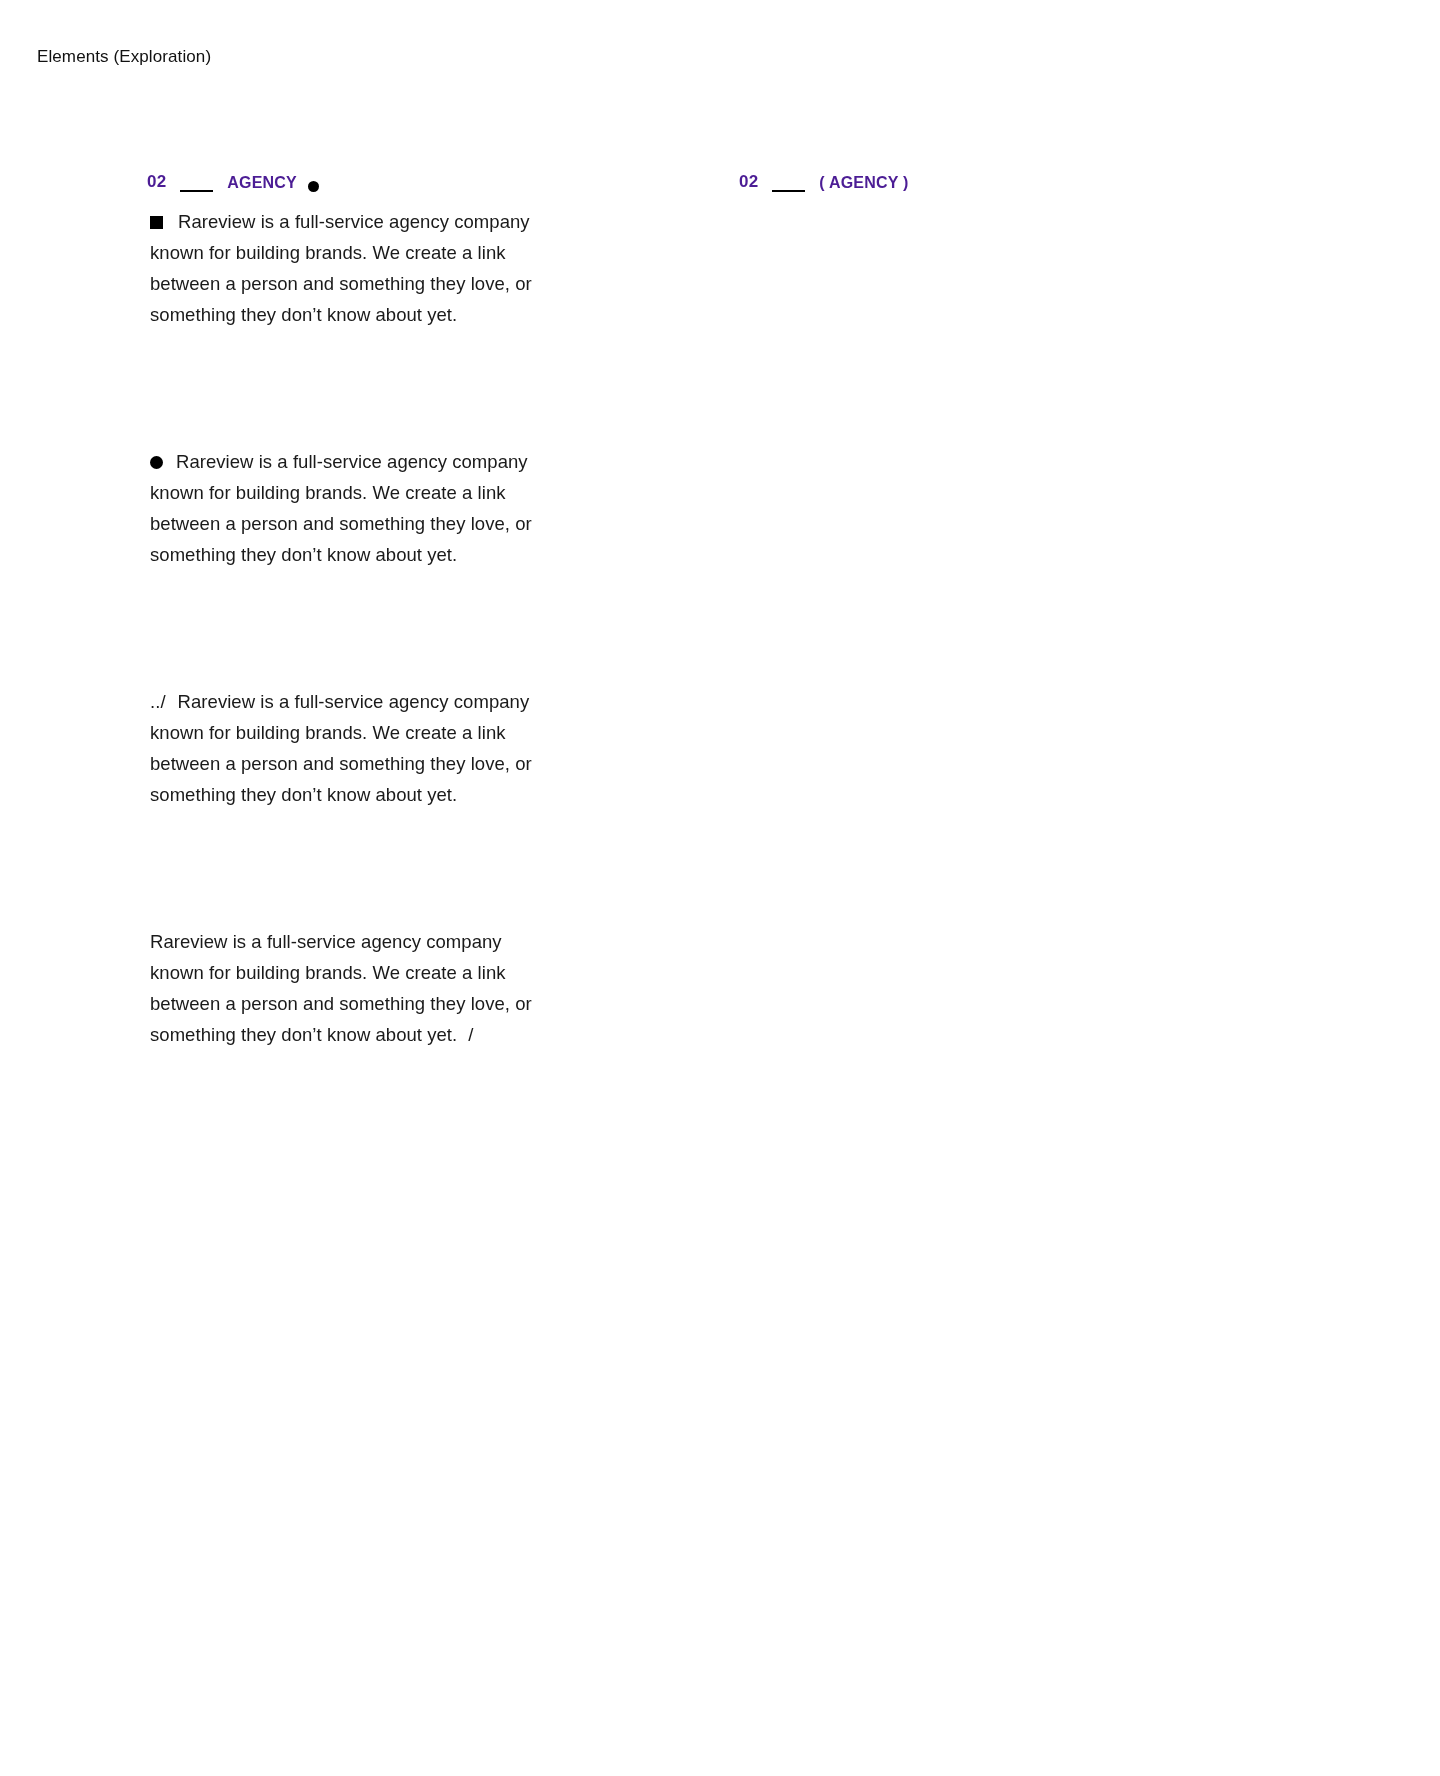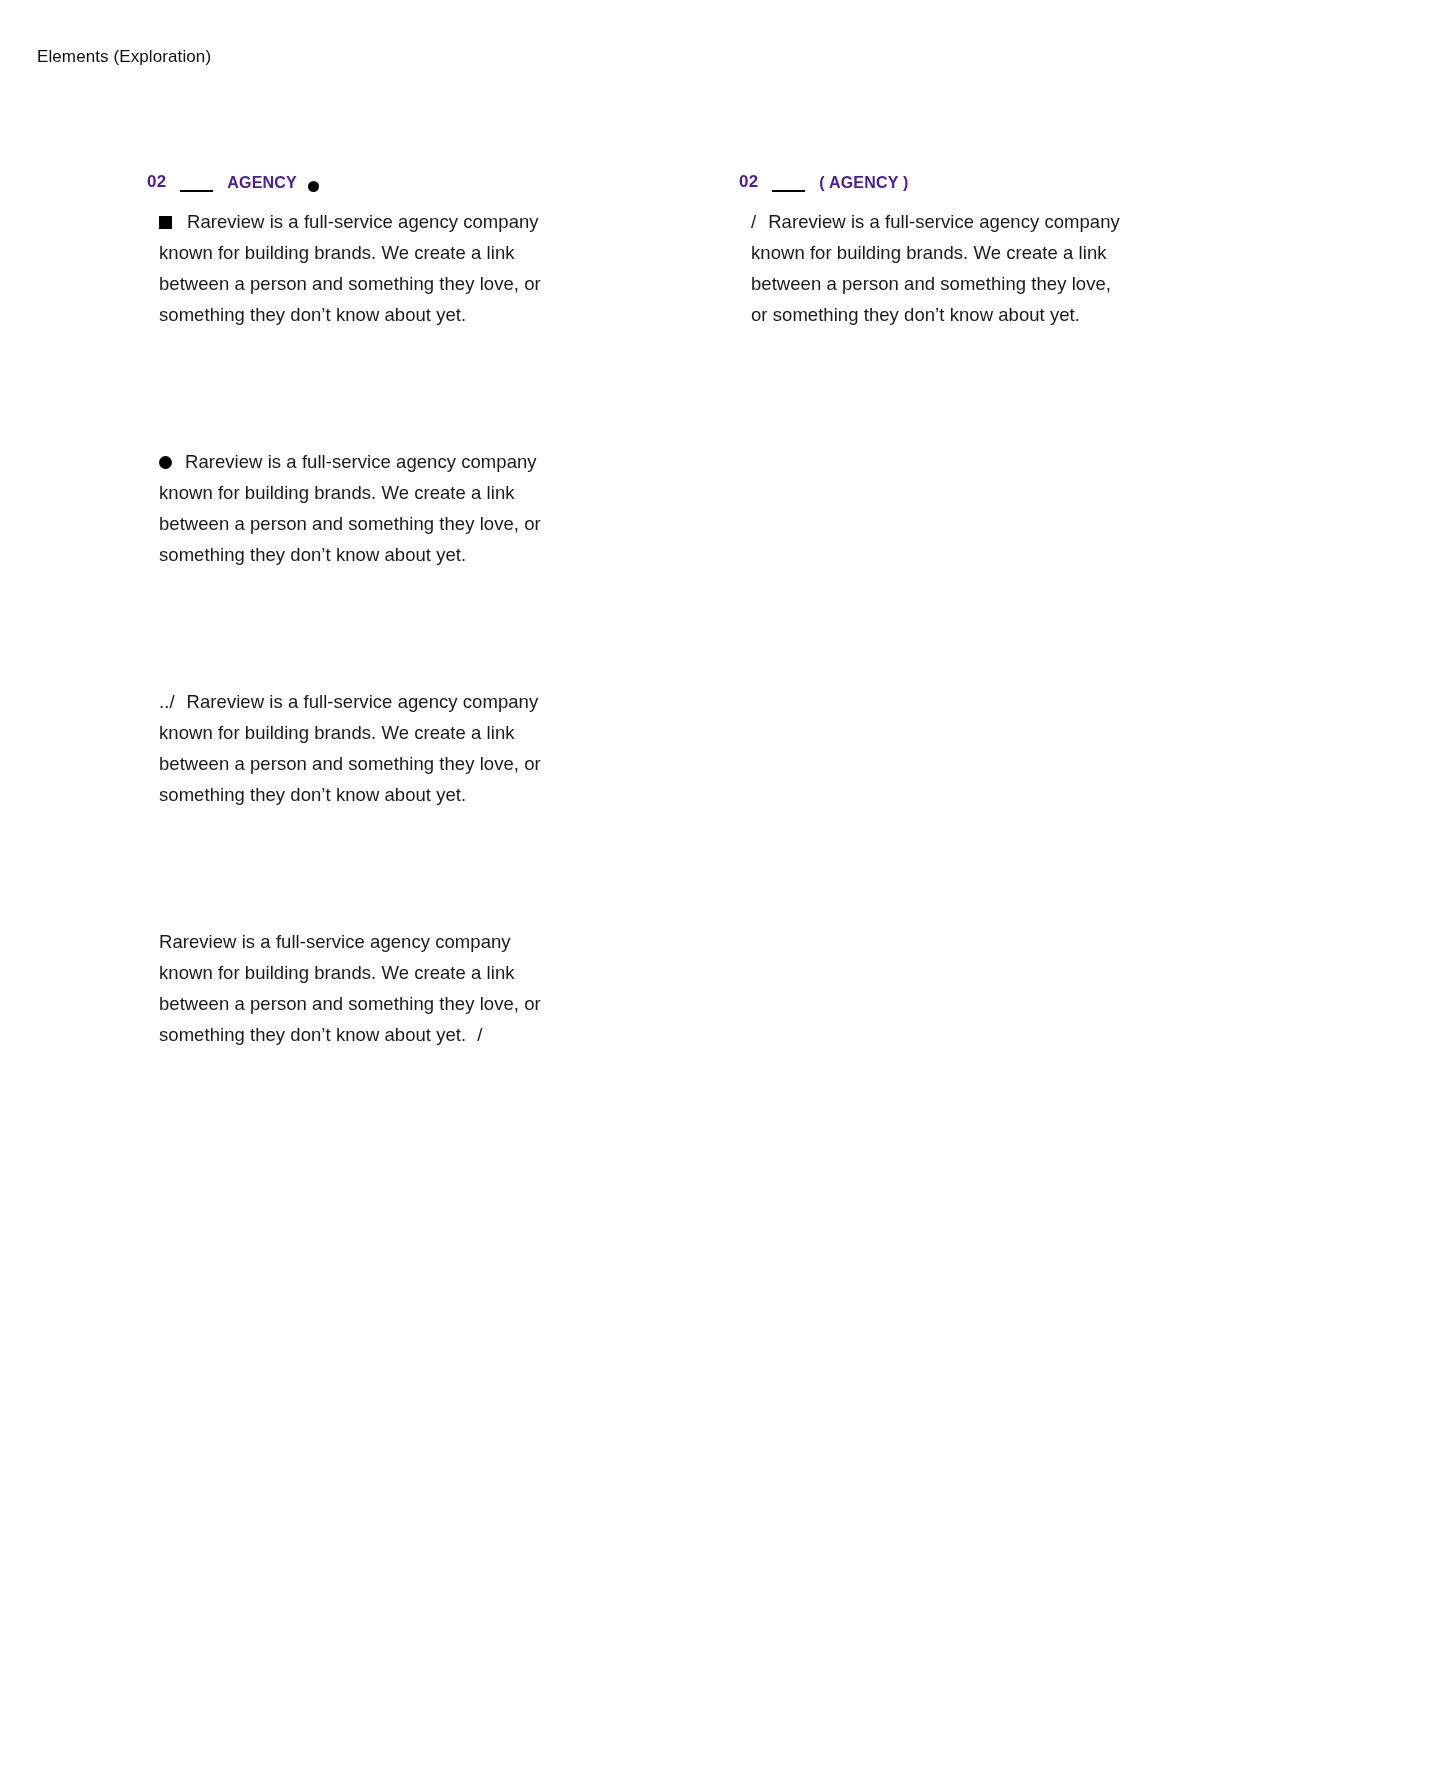--- a/index.html
+++ b/index.html
@@ -83,21 +83,21 @@
     flex: 0 0 auto;
   }
 
   
   .para-block {
     margin: 0 0 116px 0;
   }
   .para-block:last-child { margin-bottom: 0; }
 
   .para {
-    margin: 12px;
+    margin: 3px;
     font-size: 18.5px;
     line-height: 31px;
     letter-spacing: 0.05px;
     color: #1a1a1a;
     font-weight: 400;
   }
 
   
   .marker {
     display: inline-block;
@@ -175,21 +175,18 @@
   </div>
 
   <div class="col col-right">
 
     <div class="section-header">
       <span class="num">02</span>
       <span class="rule"></span>
       <span class="title">( AGENCY )</span>
     </div>
 
-    <div class="para-block">
-      <p class="para"><span class="marker marker-glyph">/</span><span>Rareview is a full-service agency company known for building brands. We create a link between a person and something they love, or something they don’t know about yet.</span></p>
-    </div>
 
 
 
   </div>
 
 </div>
 
 </body></html>

